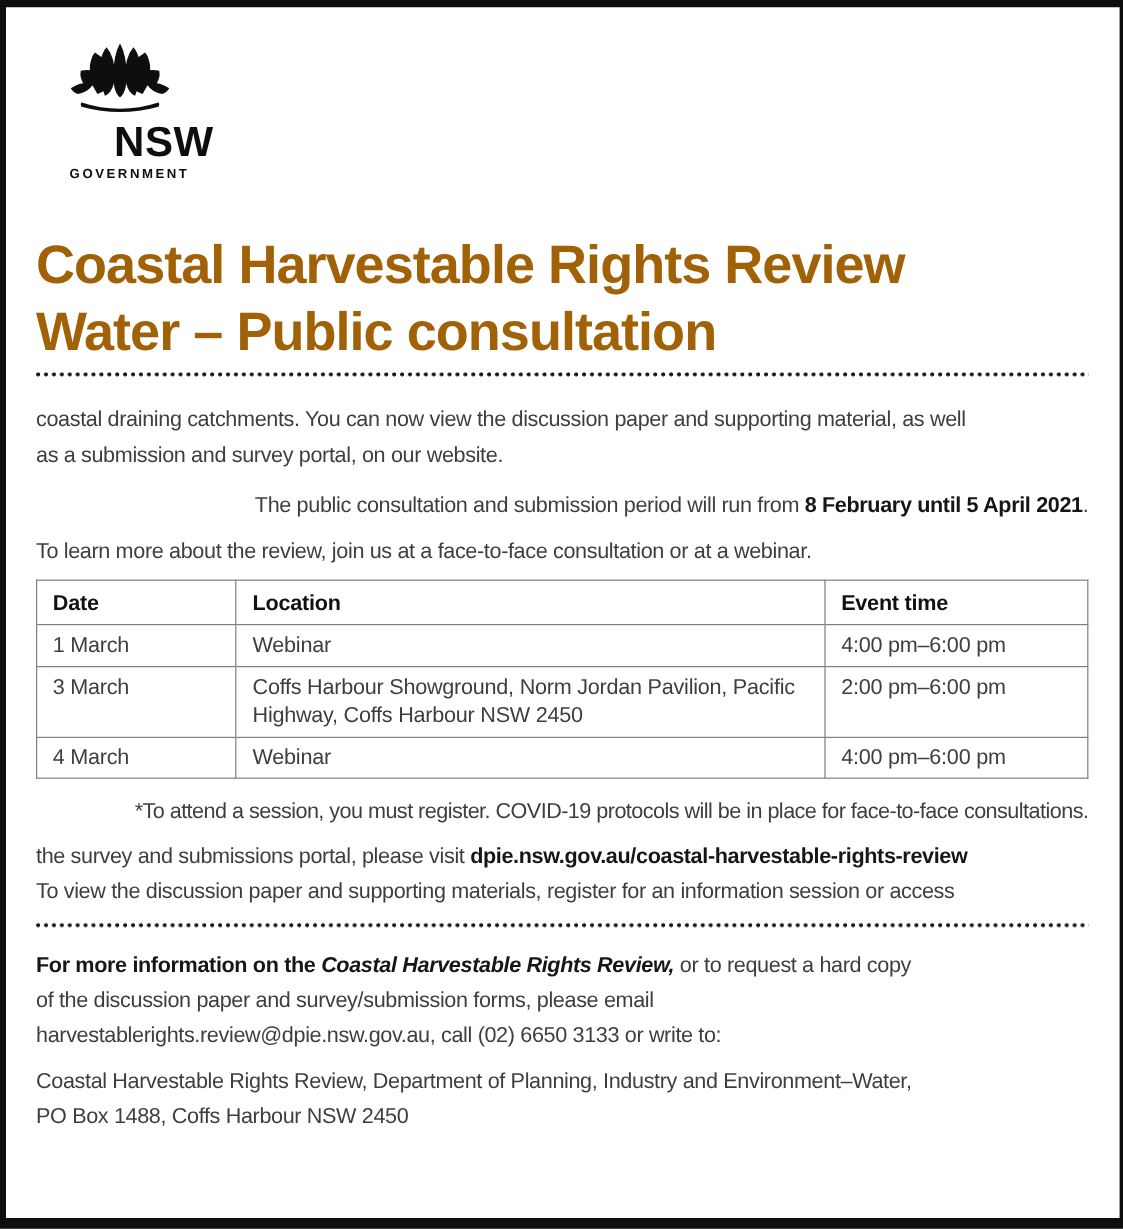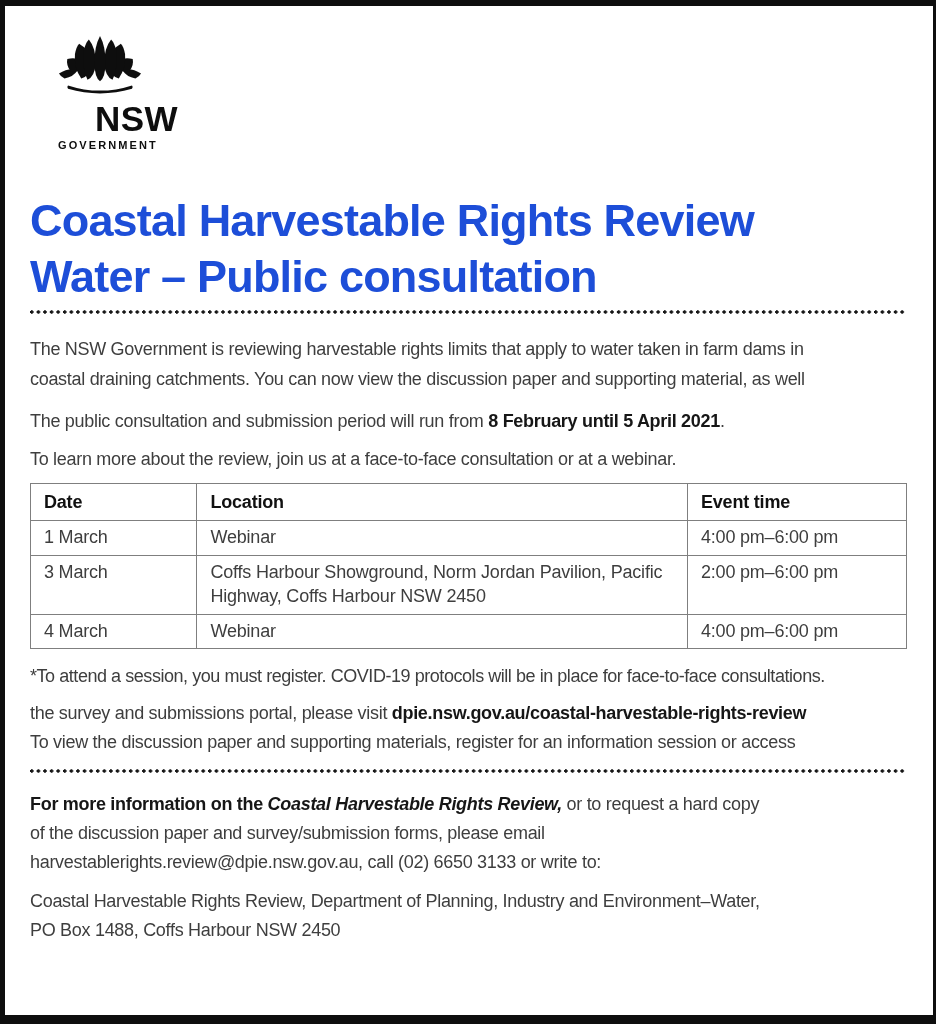--- a/index.html
+++ b/index.html
@@ -23,38 +23,38 @@
   }
   .logo-gov {
     font-size: 11px; font-weight: 700; color: #0e0e0e;
     letter-spacing: 2.1px; margin-top: 3px;
   }
 
   
   h1 {
     margin: 42px 0 0 0;
     font-size: 45px; line-height: 1.24; letter-spacing: -0.8px;
-    font-weight: 800; color: #1d4ed8;
+    font-weight: 800; color: #a16207;
   }
 
   
   .dotrule {
     height: 4px; margin-top: 5px;
     background-image: radial-gradient(circle at 1.8px 2px, #161616 1.5px, transparent 1.8px);
     background-size: 6.6px 4px;
     background-repeat: repeat-x;
   }
   .dotrule.first { margin-bottom: 20px; }
   .dotrule.second { margin-top: 12px; margin-bottom: 17px; }
 
   
   p { font-size: 18px; line-height: 30px; letter-spacing: -0.3px; color: #3e3e3e; }
   .line { display: block; white-space: nowrap; }
   p.mb12 { margin-bottom: 12px; }
-  p.mb8  { margin-bottom: 8px; }
+  p.mb8  { margin-bottom: 8px; text-align: right; }
   p.mb9  { margin-bottom: 9px; }
   strong, b { font-weight: 700; color: #161616; }
   .compact { line-height: 29px; }
 
   
   table {
     width: 100%; border-collapse: collapse;
     margin: 0 0 13px 0;
     table-layout: fixed;
   }
@@ -103,22 +103,22 @@
   <div class="logo-gov">GOVERNMENT</div>
 </div>
 
 <h1>
   <span class="line">Coastal Harvestable Rights Review</span>
   <span class="line">Water – Public consultation</span>
 </h1>
 <div class="dotrule first"></div>
 
 <p class="mb12">
-  <span class="line">The NSW Government is reviewing harvestable rights limits that apply to water taken in farm dams in</span>
   <span class="line">coastal draining catchments. You can now view the discussion paper and supporting material, as well</span>
+  <span class="line">as a submission and survey portal, on our website.</span>
 </p>
 
 <p class="mb8">
   <span class="line">
     <span>The public consultation and submission period will run from </span><strong>8 February until 5 April 2021</strong><span>.</span>
   </span>
 </p>
 
 <p class="mb9">
   <span class="line">To learn more about the review, join us at a face-to-face consultation or at a webinar.</span>

